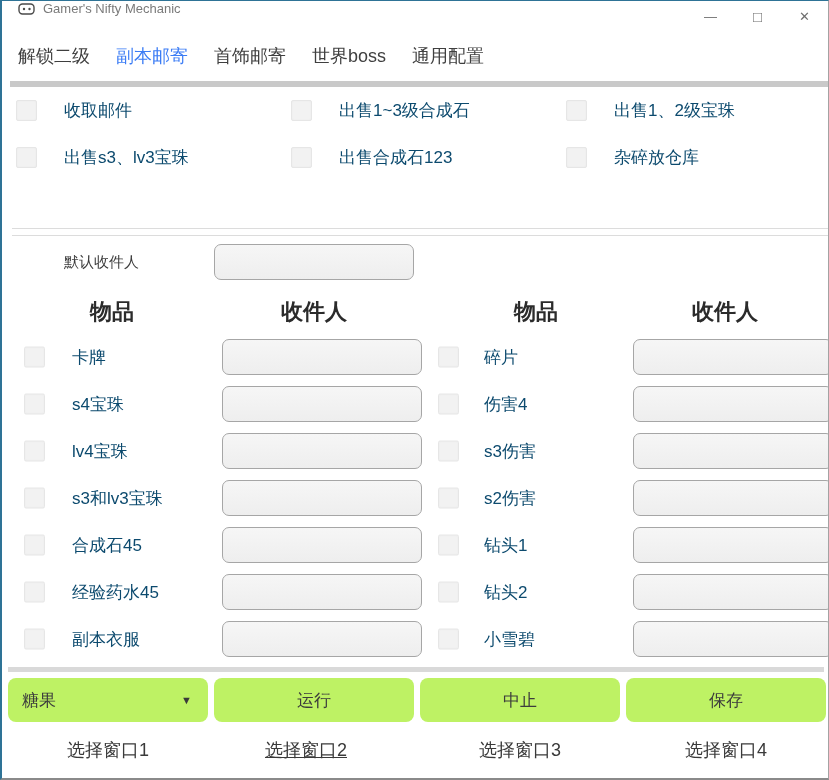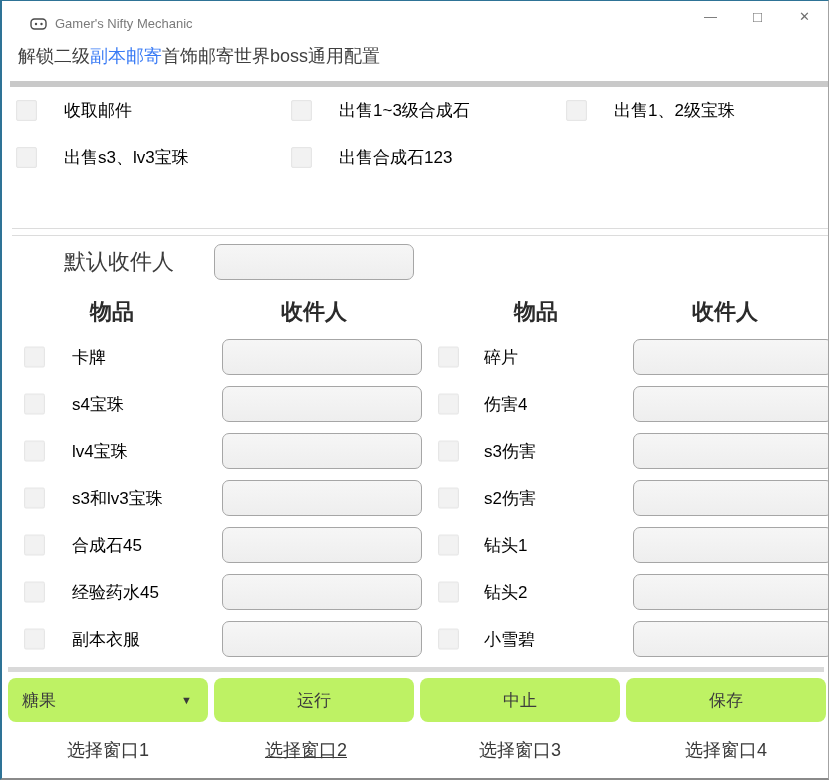--- a/index.html
+++ b/index.html
@@ -3,43 +3,43 @@
 <meta charset="utf-8">
 <style>
   * { margin:0; padding:0; box-sizing:border-box; }
   html,body { width:829px; height:780px; background:#fff; font-family:"Liberation Sans","DejaVu Sans",sans-serif; }
   .window {
     position:relative; width:829px; height:780px; background:#fff; overflow:hidden;
     border-top:1px solid #2e7396; border-left:2px solid #2e7396;
     border-right:1px solid #a3a3a3; border-bottom:2px solid #8a8a8a;
   }
   
-  .titlebar { position:absolute; top:0; left:0; right:0; height:30px; display:flex; align-items:flex-end; padding-left:28px; }
+  .titlebar { position:absolute; top:0; left:0; right:0; height:30px; display:flex; align-items:flex-start; padding-left:16px; }
   .app-icon { display:inline-flex; margin-right:8px; }
   .win-title { font-size:13px; color:#7a7a7a; }
   .win-controls { position:absolute; right:0; top:0; height:30px; display:flex; }
   .win-btn { width:47px; height:30px; display:flex; align-items:center; justify-content:center;
              font-size:13px; color:#6e6e6e; cursor:default; }
   .win-btn.max { font-size:15px; }
   
-  .tabbar { position:absolute; top:30px; left:0; right:0; height:50px; display:flex; align-items:center; padding-left:16px; }
+  .tabbar { position:absolute; top:30px; left:0; right:0; height:50px; display:flex; align-items:center; padding-left:16px; gap:26px; }
   .tab { font-size:18px; color:#3f3f3f; cursor:default; }
   .tab.active { color:#3b7cf5; }
   
   .div1 { position:absolute; top:80px; left:8px; right:0; height:6px; background:#c9c9c9; }
   .div2 { position:absolute; top:227px; left:10px; right:0; height:8px; border-top:1px solid #dcdcdc; border-bottom:1px solid #dcdcdc; }
   .div3 { position:absolute; top:666px; left:6px; right:4px; height:5px; background:#d9d9d9; }
   
   .options { position:absolute; top:86px; left:14px; right:6px; display:grid; grid-template-columns:275px 275px auto; }
   .opt { height:47px; display:flex; align-items:center; gap:27px; }
   .cb { width:21px; height:21px; background:#f2f2f2; border:1px solid #e6e6e6; border-radius:2px; flex:none;
         box-shadow:inset 0 0 2px rgba(0,0,0,0.04); }
-  .lbl { font-size:17px; color:#000000; white-space:nowrap; }
-  
-  .recipient-label { position:absolute; left:62px; top:243px; height:36px; line-height:36px; font-size:22px; color:#3c3c3c; }
+  .lbl { font-size:17px; color:#0c4a6e; white-space:nowrap; }
+  
+  .recipient-label { position:absolute; left:62px; top:243px; height:36px; line-height:36px; font-size:15px; color:#3c3c3c; }
   .inp { background:linear-gradient(#f6f6f6,#eeeeee); border:1px solid #a6a6a6; border-radius:7px; height:36px; width:200px;
          font-size:16px; padding:0 10px; color:#333; outline:none; }
   .recipient-input { position:absolute; left:212px; top:243px; }
   
   .hdr { position:absolute; top:296px; font-size:22px; font-weight:bold; color:#2b2b2b; text-align:center; }
   .hdr.i-l { left:62px;  width:96px; }
   .hdr.r-l { left:212px; width:200px; }
   .hdr.i-r { left:474px; width:120px; }
   .hdr.r-r { left:623px; width:200px; }
   
@@ -107,20 +107,24 @@
       <span class="lbl">出售1、2级宝珠</span>
     </div>
     <div class="opt">
       <span class="cb"></span>
       <span class="lbl">出售s3、lv3宝珠</span>
     </div>
     <div class="opt">
       <span class="cb"></span>
       <span class="lbl">出售合成石123</span>
     </div>
+    <div class="opt">
+      <span class="cb"></span>
+      <span class="lbl">杂碎放仓库</span>
+    </div>
   </div>
 
   <div class="div2"></div>
 
   <span class="recipient-label">默认收件人</span>
   <input class="inp recipient-input" value="" style="">
 
   <span class="hdr i-l">物品</span>
   <span class="hdr r-l">收件人</span>
   <span class="hdr i-r">物品</span>

